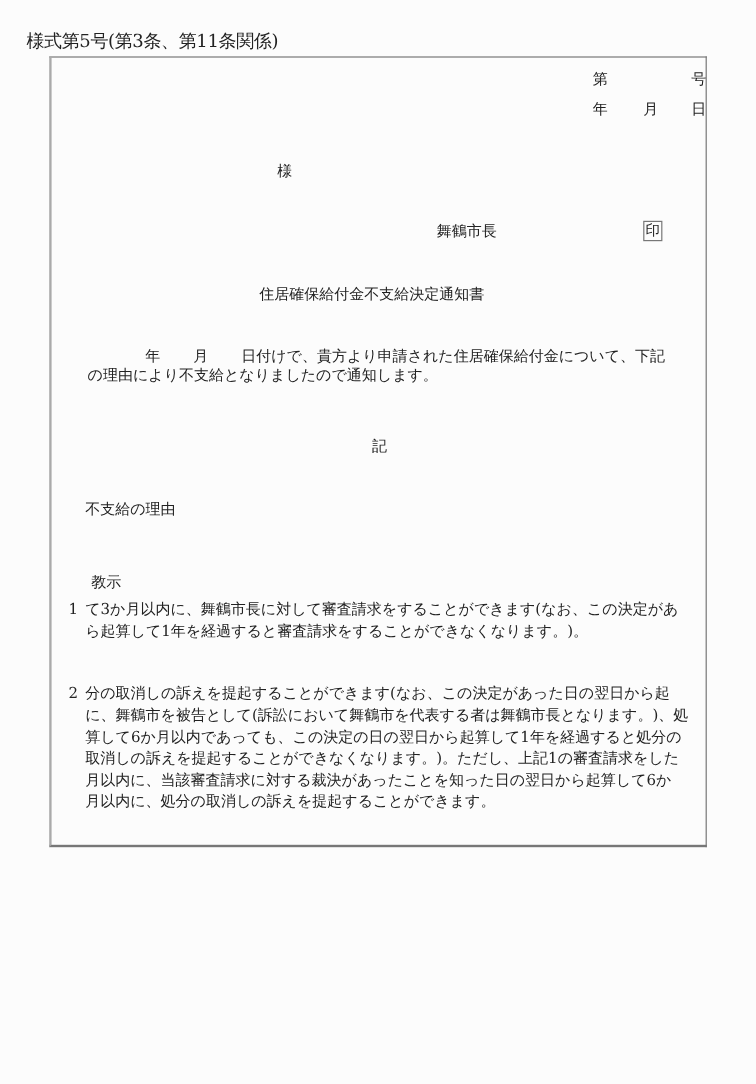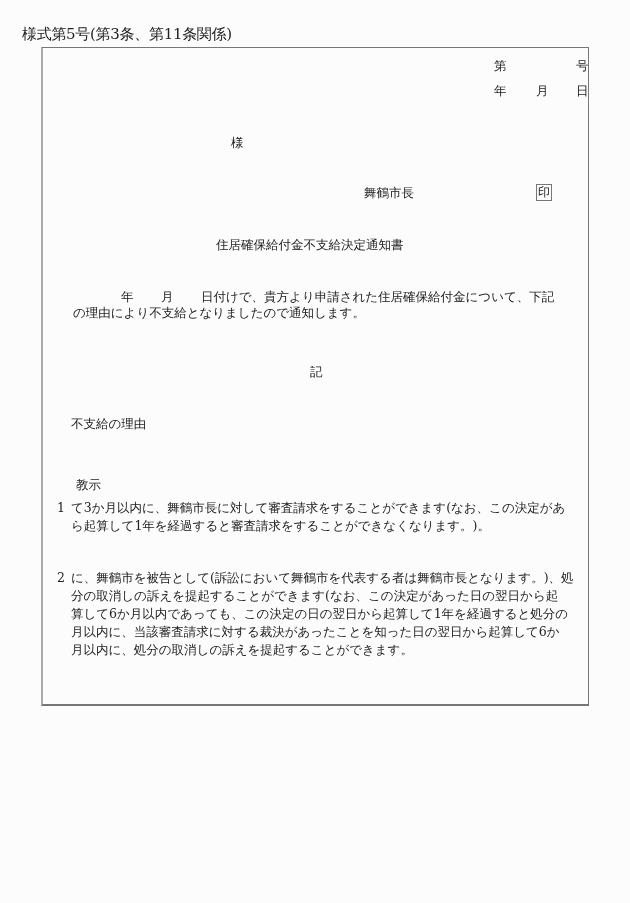--- a/index.html
+++ b/index.html
@@ -81,18 +81,19 @@
 <span class="abs t" style="left:44px; top:477px;margin-left:32px;">教示</span>
 
 <div class="notice-item" style="left:57px; top:499px;">
   <span class="num">1</span>
   <span class="line" style="padding-left:14px;">て3か月以内に、舞鶴市長に対して審査請求をすることができます(なお、この決定があ</span>
   <span class="line" style="padding-left:14px;">ら起算して1年を経過すると審査請求をすることができなくなります。)。</span>
 </div>
 
 <div class="notice-item" style="left:57px; top:569px;">
   <span class="num">2</span>
+  <span class="line" style="padding-left:14px;">分の取消しの訴えを提起することができます(なお、この決定があった日の翌日から起</span>
   <span class="line" style="padding-left:14px;">に、舞鶴市を被告として(訴訟において舞鶴市を代表する者は舞鶴市長となります。)、処</span>
-  <span class="line" style="padding-left:14px;">分の取消しの訴えを提起することができます(なお、この決定があった日の翌日から起</span>
   <span class="line" style="padding-left:14px;">算して6か月以内であっても、この決定の日の翌日から起算して1年を経過すると処分の</span>
+  <span class="line" style="padding-left:14px;">取消しの訴えを提起することができなくなります。)。ただし、上記1の審査請求をした</span>
   <span class="line" style="padding-left:14px;">月以内に、当該審査請求に対する裁決があったことを知った日の翌日から起算して6か</span>
   <span class="line" style="padding-left:14px;">月以内に、処分の取消しの訴えを提起することができます。</span>
 </div>
 
 </body></html>

